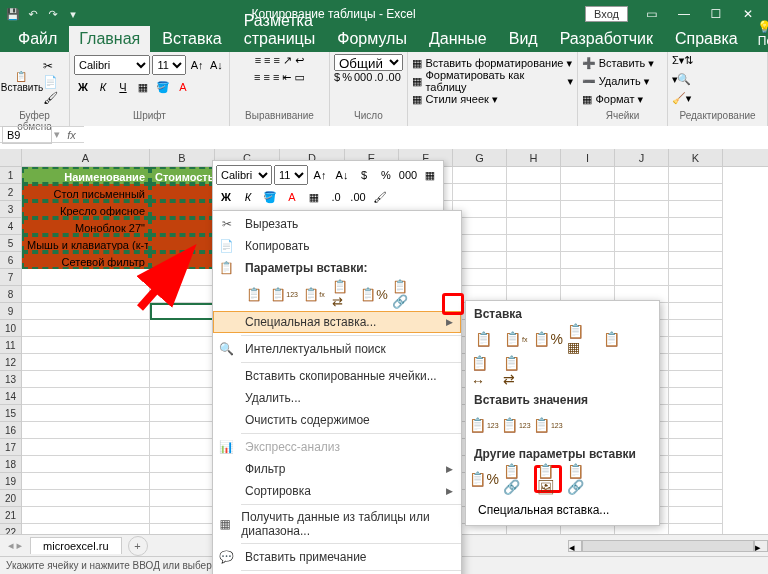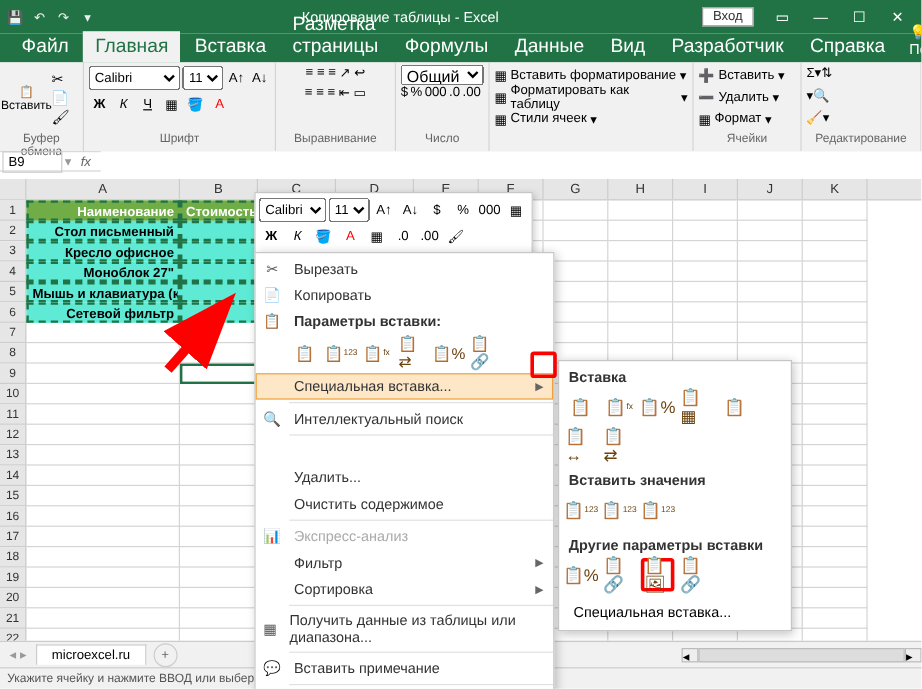--- a/index.html
+++ b/index.html
@@ -51,21 +51,21 @@
 
 .grid-wrap { position: absolute; top: 149px; left: 0; right: 0; bottom: 40px; overflow: hidden; background: #fff; }
 .col-headers { display: flex; height: 18px; background: #e6e6e6; border-bottom: 1px solid #ccc; }
 .col-headers .corner { width: 22px; border-right: 1px solid #ccc; background: #e6e6e6; }
 .col-headers .ch { border-right: 1px solid #ccc; text-align: center; font-size: 11px; line-height: 18px; color: #333; }
 .rows { }
 .row { display: flex; height: 17px; }
 .row .rh { width: 22px; background: #e6e6e6; border-right: 1px solid #ccc; border-bottom: 1px solid #ccc; text-align: center; font-size: 10px; line-height: 17px; color: #333; }
 .row .cell { border-right: 1px solid #d4d4d4; border-bottom: 1px solid #d4d4d4; padding: 0 3px; font-size: 11px; line-height: 17px; overflow: hidden; white-space: nowrap; }
 .hdr-cell { background: #70AD47; color: #fff; font-weight: bold; text-align: center; border: 1px solid #548235; }
-.data-cell { background: #5eead4; border: 1px solid #BF8F00; font-weight: bold; }
+.data-cell { background: #c2410c; border: 1px solid #BF8F00; }
 .marching { border: 2px dashed #217346 !important; text-align: right; }
 .selected-cell { border: 2px solid #217346 !important; }
 
 
 .sheet-tabs { position: absolute; bottom: 18px; left: 0; right: 0; height: 22px; background: #f1f1f1; border-top: 1px solid #ccc; display: flex; align-items: center; }
 .sheet-tabs .nav { padding: 0 8px; color: #999; }
 .sheet-tabs .tab { background: #fff; padding: 2px 12px; border: 1px solid #ccc; border-bottom: none; font-size: 11px; }
 .sheet-tabs .plus { width: 20px; height: 20px; border: 1px solid #ccc; border-radius: 50%; margin-left: 6px; text-align: center; line-height: 18px; color: #666; }
 .sheet-tabs .scroll { margin-left: auto; width: 200px; height: 12px; display: flex; }
 .sheet-tabs .scroll .bar { flex:1; background: #ddd; border: 1px solid #bbb; }
@@ -640,20 +640,21 @@
       <span class="arrow">▶</span>
     </div>
   <div class="sep"></div>
   <div class="item">
       <span class="icon">🔍</span>
       <span>Интеллектуальный поиск</span>
     </div>
   <div class="sep"></div>
   <div class="item">
       <span class="icon"></span>
+      <span>Вставить скопированные ячейки...</span>
     </div>
   <div class="item">
       <span class="icon"></span>
       <span>Удалить...</span>
     </div>
   <div class="item">
       <span class="icon"></span>
       <span>Очистить содержимое</span>
     </div>
   <div class="sep"></div>

